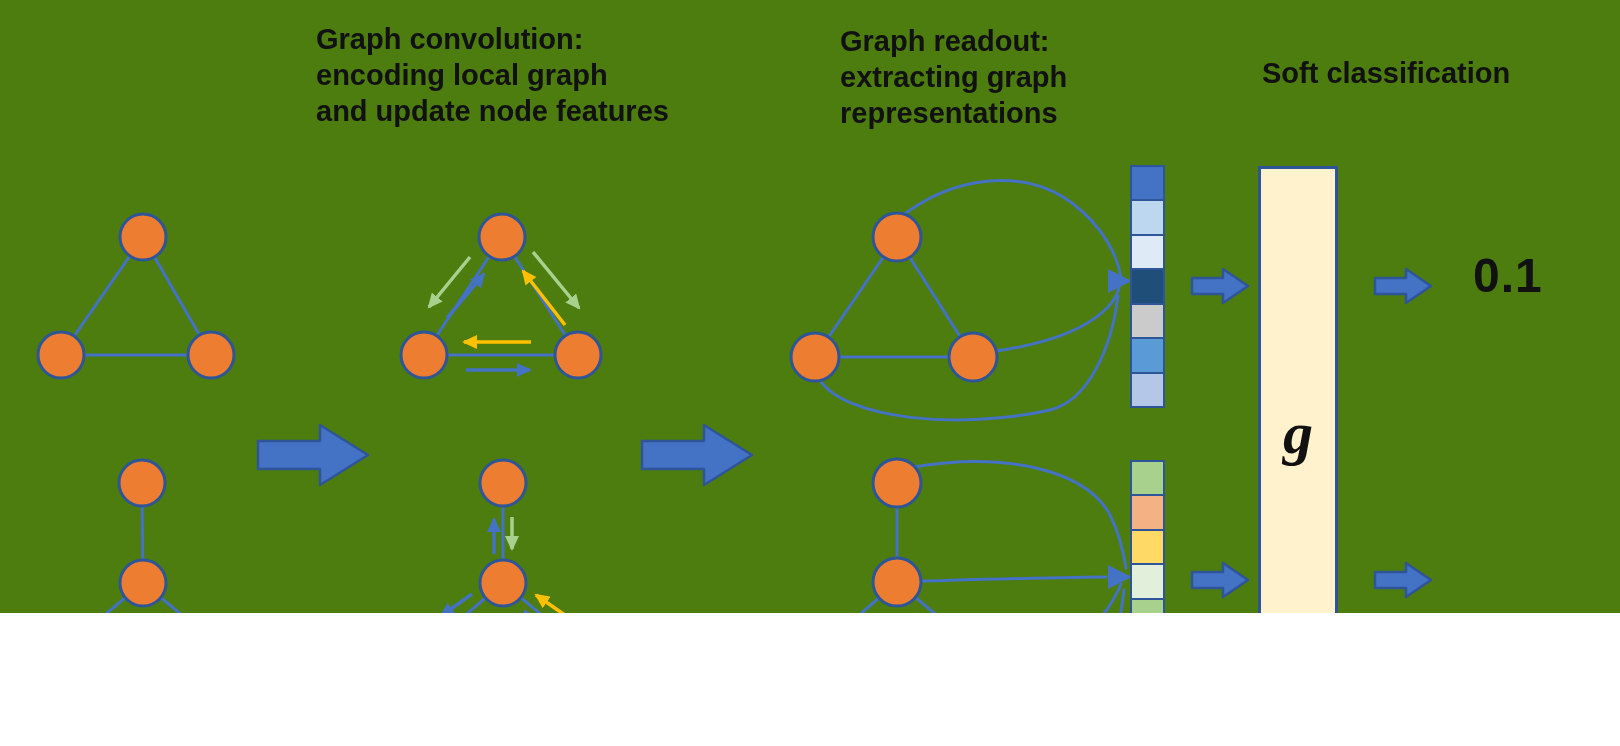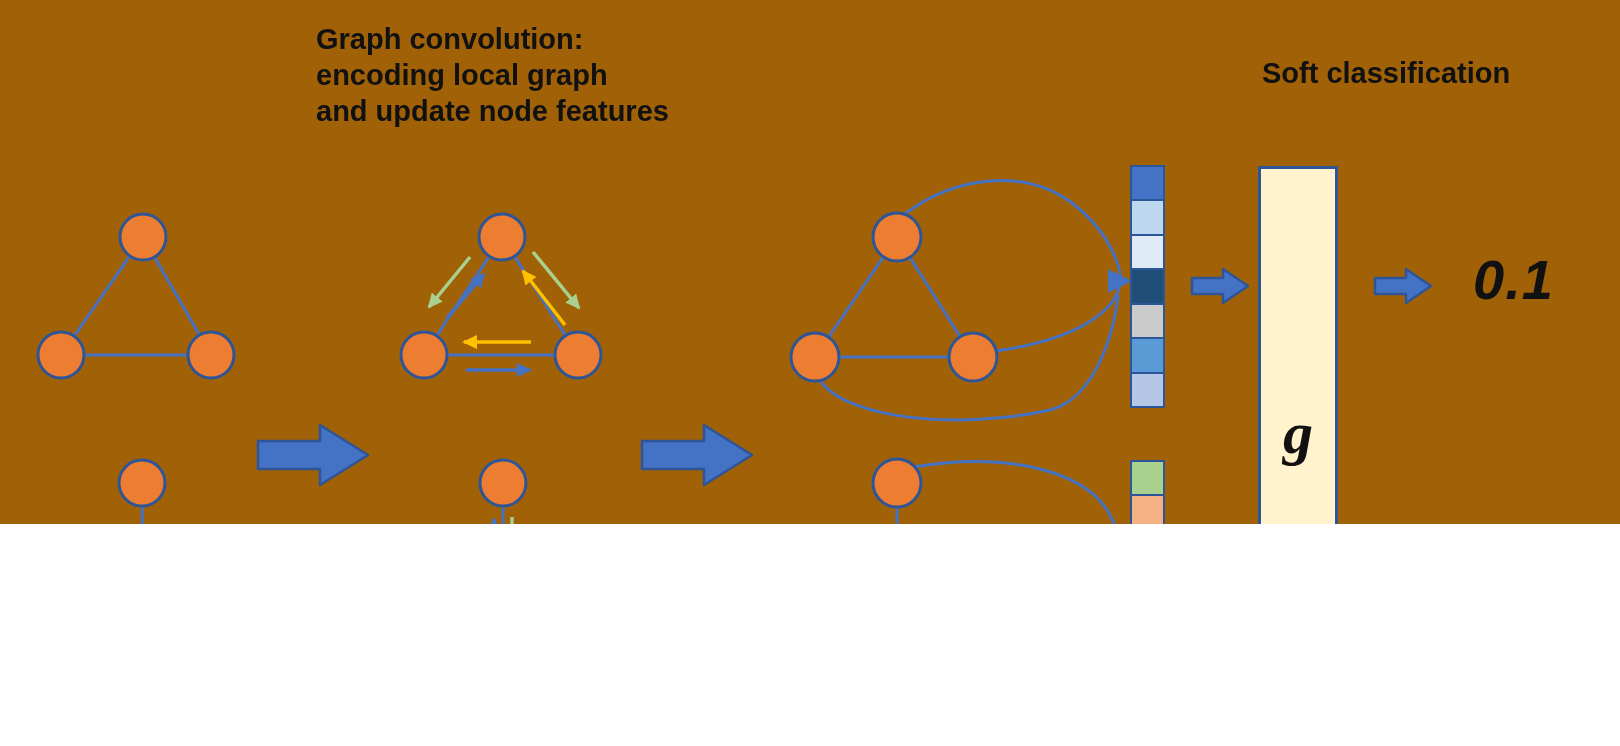--- a/index.html
+++ b/index.html
@@ -1,25 +1,25 @@
 <!DOCTYPE html>
 <html style="--text: #111111; --node-fill: #ED7D31; --node-stroke: #2E5597; --edge: #4472C4; --arrow-blue: #4472C4; --arrow-green: #A9D18E; --arrow-yellow: #FFC000; --arrow-dark-orange: #C55A11; --block-arrow-fill: #4472C4; --block-arrow-stroke: #2E5597; --g-box-fill: #FFF2CC; --g-box-stroke: #2E5597; --vector-border: #2E5597;"><head>
 <meta charset="utf-8">
 <style>
   html,body{margin:0;padding:0;background:#ffffff;}
-  .canvas{position:relative;width:1620px;height:524px;background:#a16207;overflow:hidden;
+  .canvas{position:relative;width:1620px;height:613px;background:#4d7c0f;overflow:hidden;
           font-family:"Liberation Sans",sans-serif;}
   .layer{position:absolute;left:0;top:0;}
   .heading{position:absolute;font-weight:700;font-size:29px;line-height:1.24;
            color:var(--text,#111);white-space:pre-line;}
   #h-conv{left:316px;top:22px;width:460px;}
   #h-readout{left:840px;top:24px;width:340px;}
   #h-soft{left:1262px;top:56px;width:340px;}
-  .score{position:absolute;font-weight:700;font-size:56px;line-height:1;color:var(--text,#111);
-         letter-spacing:1px;font-style:italic;}
+  .score{position:absolute;font-weight:700;font-size:48px;line-height:1;color:var(--text,#111);
+         letter-spacing:1px;}
   #score-1{left:1473px;top:252px;}
   #score-2{left:1455px;top:548px;}
   .vector{position:absolute;width:35px;height:243px;display:flex;flex-direction:column;
           border:2px solid var(--vector-border,#2E5597);box-sizing:border-box;background:#fff;}
   #vector-1{left:1130px;top:165px;}
   #vector-2{left:1130px;top:460px;}
   .vcell{flex:1;border-top:2px solid var(--vector-border,#2E5597);}
   .vcell:first-child{border-top:none;}
   .gbox{position:absolute;left:1258px;top:166px;width:80px;height:527px;box-sizing:border-box;
         background:var(--g-box-fill,#FFF2CC);border:3px solid var(--g-box-stroke,#2E5597);
@@ -145,20 +145,23 @@
 
     <polygon class="block-arrow" points="1192,278 1223,278 1223,269 1248,286 1223,303 1223,294 1192,294"></polygon>
     <polygon class="block-arrow" points="1375,278 1406,278 1406,269 1431,286 1406,303 1406,294 1375,294"></polygon>
     <polygon class="block-arrow" points="1192,572 1223,572 1223,563 1248,580 1223,597 1223,588 1192,588"></polygon>
     <polygon class="block-arrow" points="1375,572 1406,572 1406,563 1431,580 1406,597 1406,588 1375,588"></polygon>
   </svg>
 
   <div class="heading" id="h-conv">Graph convolution:
 encoding local graph
 and update node features</div>
+  <div class="heading" id="h-readout">Graph readout:
+extracting graph
+representations</div>
   <div class="heading" id="h-soft">Soft classification</div>
 
   <div class="vector" id="vector-1">
       <div class="vcell" style="background: rgb(68, 114, 196);"></div>
       <div class="vcell" style="background: rgb(189, 215, 238);"></div>
       <div class="vcell" style="background: rgb(222, 234, 246);"></div>
       <div class="vcell" style="background: rgb(31, 78, 121);"></div>
       <div class="vcell" style="background: rgb(203, 203, 203);"></div>
       <div class="vcell" style="background: rgb(91, 155, 213);"></div>
       <div class="vcell" style="background: rgb(180, 199, 231);"></div>

